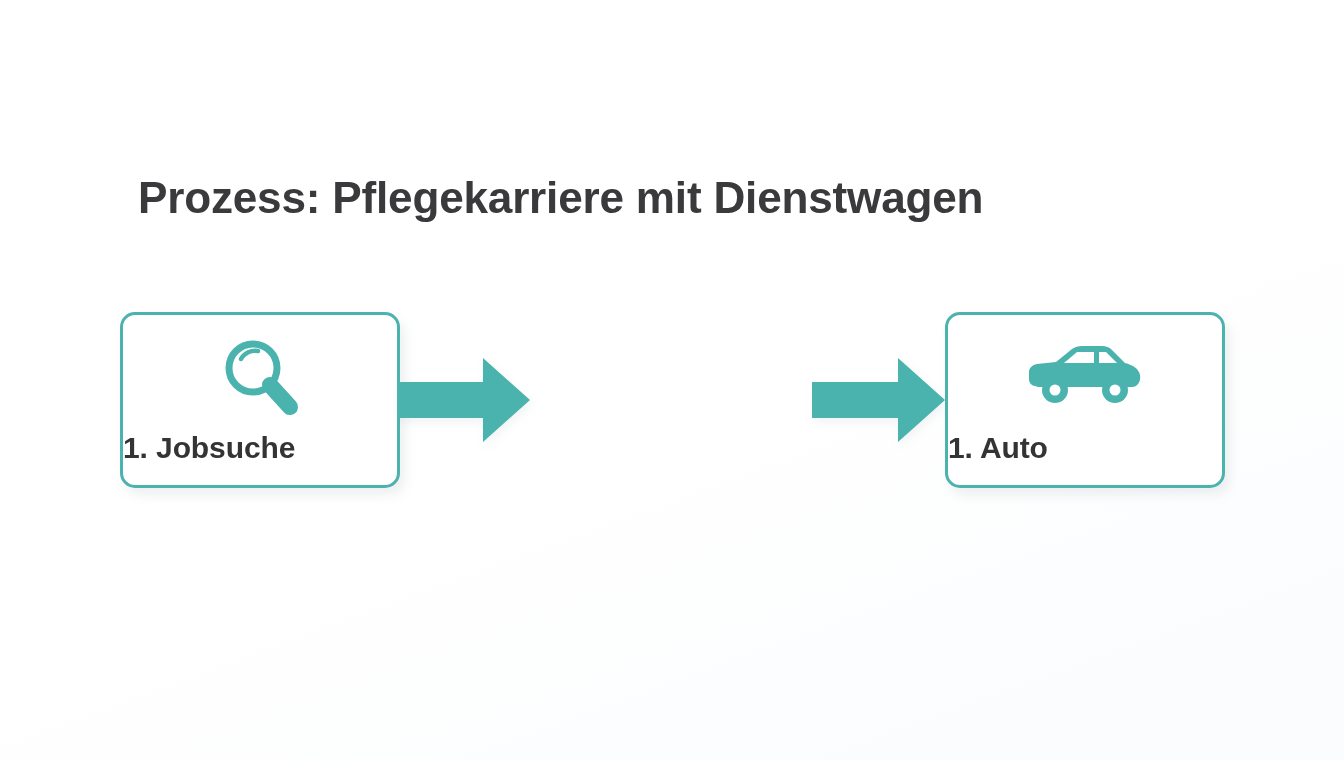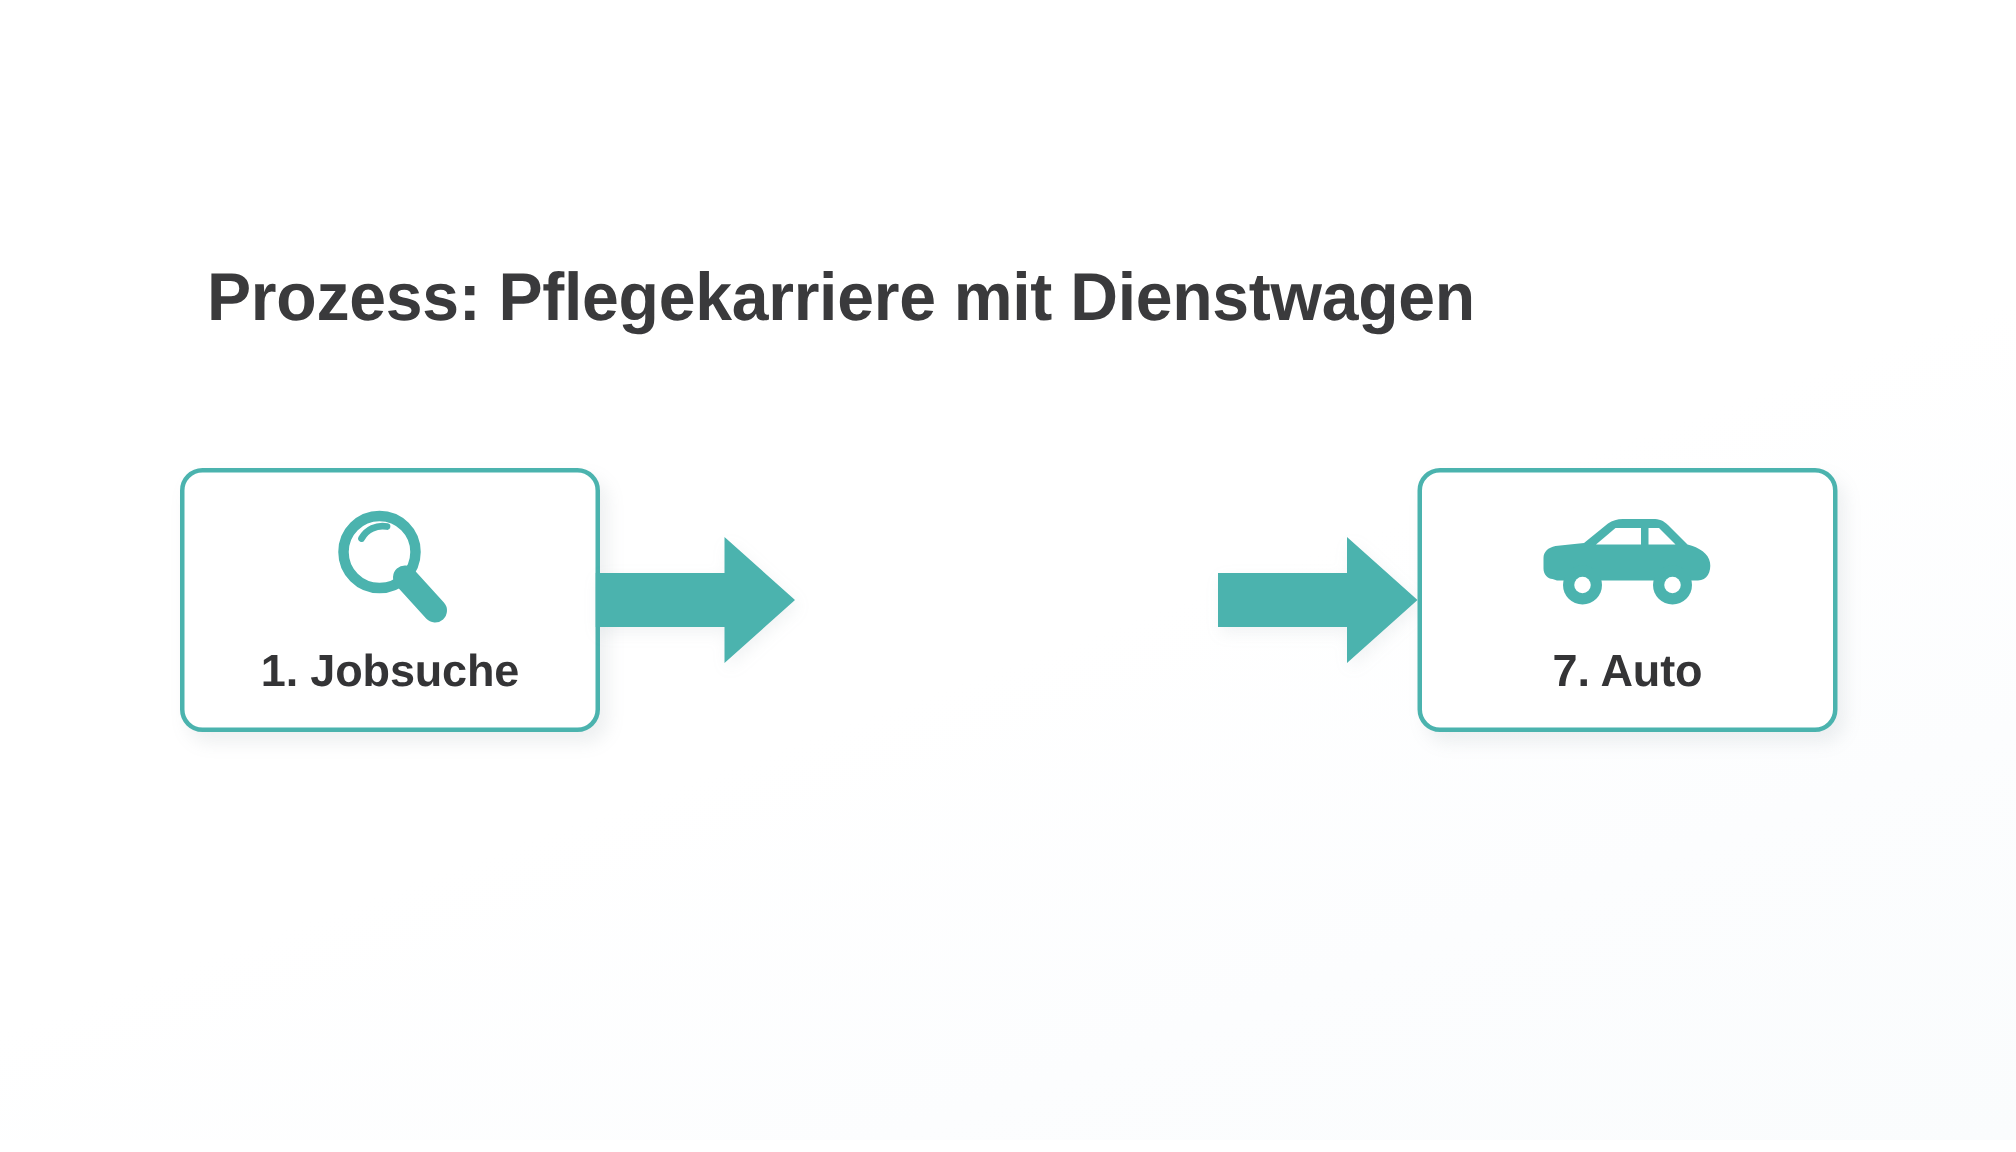--- a/index.html
+++ b/index.html
@@ -68,21 +68,20 @@
     display: flex;
     align-items: center;
     justify-content: center;
   }
 
   .step-label {
     position: absolute;
     left: 0;
     top: 116px;
     width: 100%;
-    text-align: center;
     font-size: 30px;
     font-weight: bold;
     color: #343436;
     letter-spacing: -0.1px;
   }
 
   
   .arrow {
     position: absolute;
     top: 42px;
@@ -145,17 +144,17 @@
 
           <path d="M51 10 L68 10 L68 21 L38 21 Z" fill="#ffffff"></path>
           <path d="M73 10 L80 10 L91 21 L73 21 Z" fill="#ffffff"></path>
 
           <circle cx="29" cy="48" r="13" fill="#4bb3ae"></circle>
           <circle cx="29" cy="48" r="5.5" fill="#ffffff"></circle>
           <circle cx="89" cy="48" r="13" fill="#4bb3ae"></circle>
           <circle cx="89" cy="48" r="5.5" fill="#ffffff"></circle>
         </svg>
       </div>
-      <div class="step-label">7. Auto</div>
+      <div class="step-label">1. Auto</div>
     </div>
 
   </div>
 </div>
 
 </body></html>

